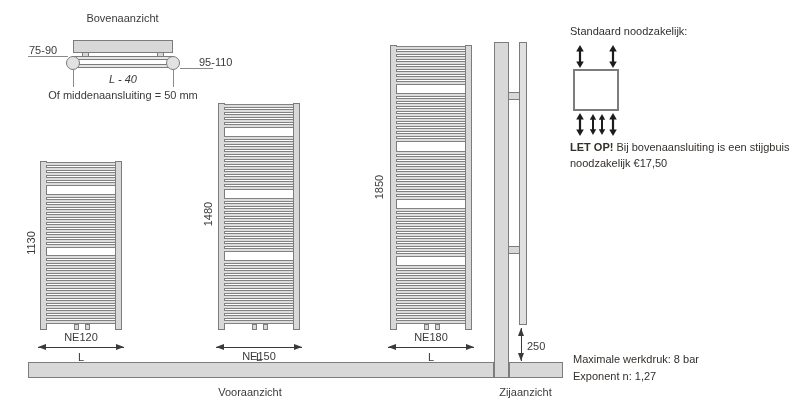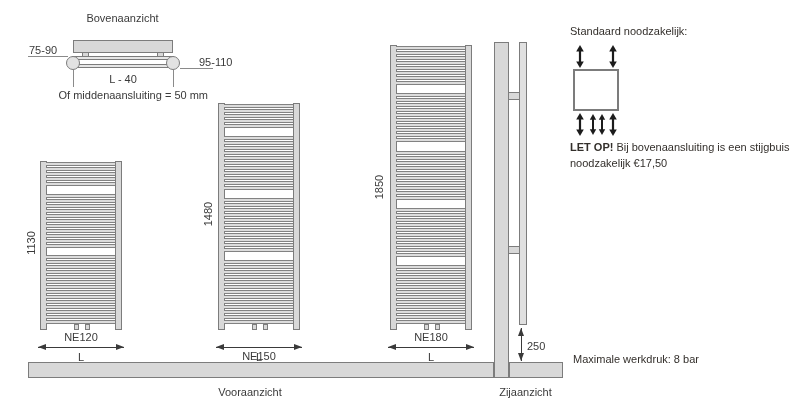--- a/index.html
+++ b/index.html
@@ -61,23 +61,23 @@
   <div class="circle" style="left:66px;top:56px;"></div>
   <div class="circle" style="left:166px;top:56px;"></div>
 
   <div class="hline" style="left:28px;top:56px;width:40px;"></div>
   <div class="lbl" style="left:29px;top:44px;">75-90</div>
   <div class="hline" style="left:180px;top:68px;width:33px;"></div>
   <div class="lbl" style="left:199px;top:56px;">95-110</div>
 
   <div class="vline" style="left:73px;top:70px;height:17px;"></div>
   <div class="vline" style="left:173px;top:70px;height:17px;"></div>
-  <div class="lbl ctr" style="left:88px;top:73px;width:70px;">L - 40</div>
-
-  <div class="lbl ctr" style="left:38px;top:89px;width:170px;text-align:right;">Of middenaansluiting = 50 mm</div>
+  <div class="lbl ctr" style="left:88px;top:73px;width:70px;font-style:italic;">L - 40</div>
+
+  <div class="lbl ctr" style="left:38px;top:89px;width:170px;">Of middenaansluiting = 50 mm</div>
 
   <div class="radiator" style="left:40px;top:161px;width:82px;height:169px;">
     <div class="tube tube-l"></div>
     <div class="rungs">
         <div class="rung-group">
           <div class="rung"></div>
           <div class="rung"></div>
           <div class="rung"></div>
           <div class="rung"></div>
           <div class="rung"></div>
@@ -314,15 +314,16 @@
     </svg>
 
   <div class="note" style="left:570px;top:139px;width:240px;">
     <b>LET OP!</b>
     <span>Bij bovenaansluiting is een stijgbuis</span><br>
     <span>noodzakelijk €17,50</span>
   </div>
 
   <div class="specs" style="left:573px;top:351px;">
     <div>Maximale werkdruk: 8 bar</div>
+    <div>Exponent n: 1,27</div>
   </div>
 
 </div>
 
 </body></html>

